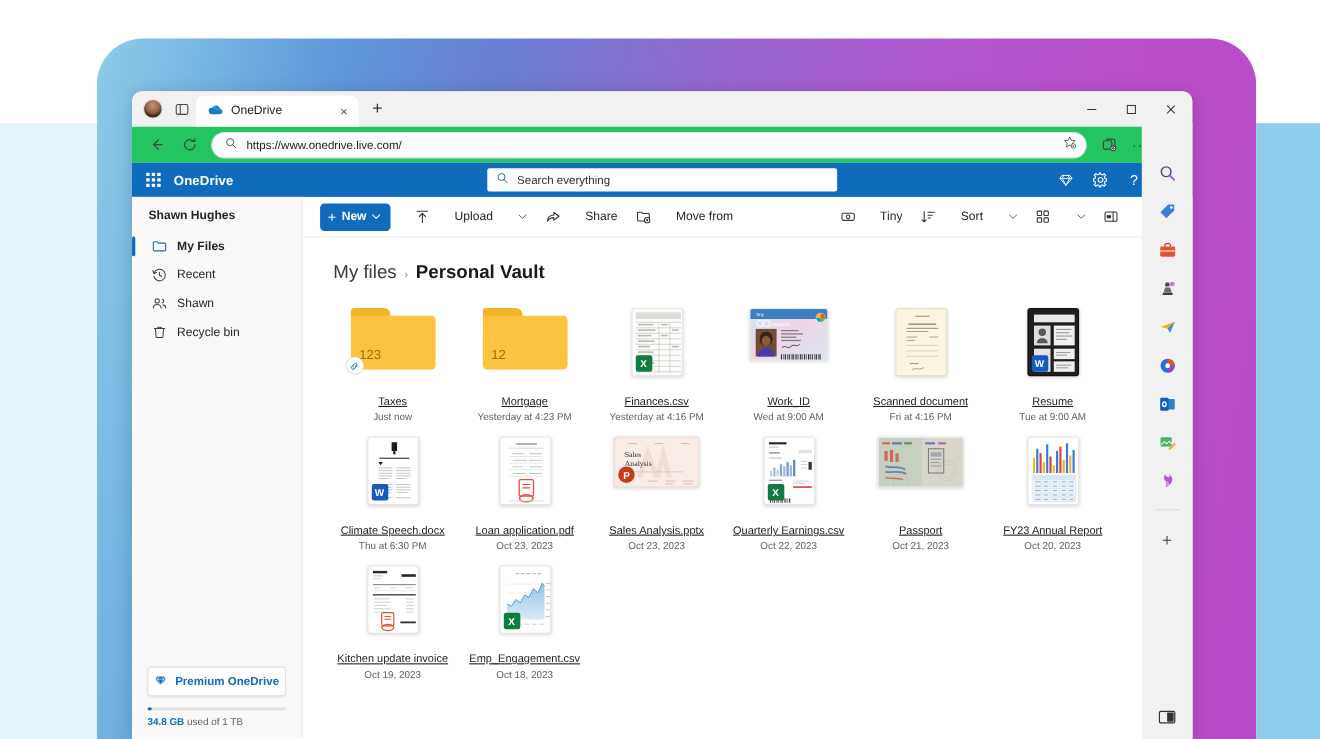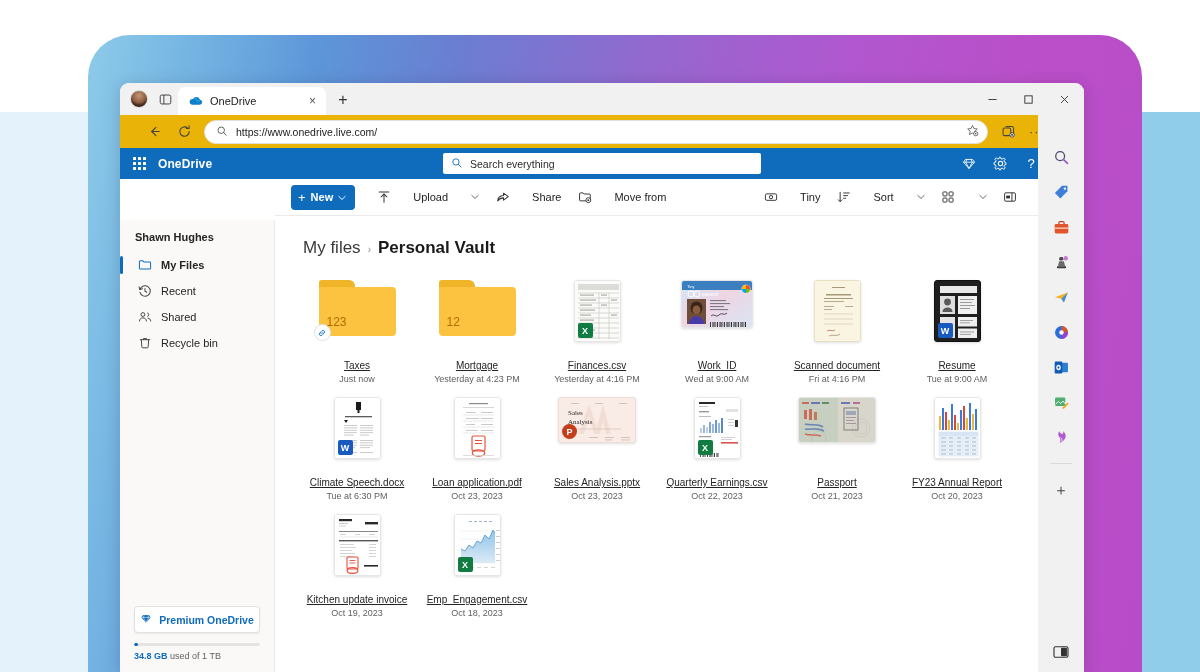--- a/index.html
+++ b/index.html
@@ -52,21 +52,21 @@
     background:#fff; border-radius:7px 7px 0 0; margin-bottom:0;
     font-size:11px; color:#1b1b1b;
   }
   .tab .tab-label { flex:1; white-space:nowrap; overflow:hidden; }
   .tab-close { width:15px; height:15px; display:flex; align-items:center; justify-content:center; color:#555; font-size:12px; line-height:1; }
   .newtab { width:24px; height:24px; display:flex; align-items:center;justify-content:center; margin:0 0 3px 5px; color:#333; font-size:16px; font-weight:300; }
   .wincontrols { position:absolute; right:2px; top:0; display:flex; height:32px; align-items:center; }
   .wc { width:36px; height:30px; display:flex; align-items:center; justify-content:center; color:#333; }
 
   
-  .navbar { height:33px; display:flex; align-items:center; gap:2px; padding:0 6px 0 20px; background:#eab308; }
+  .navbar { height:33px; display:flex; align-items:center; gap:2px; padding:0 6px 0 8px; background:#22c55e; }
   .navbtn { width:28px; height:26px; display:flex; align-items:center; justify-content:center; color:#444; flex:none;}
   .omnibox {
     flex:1; height:24px; background:#fff; border-radius:13px;
     display:flex; align-items:center; gap:8px; padding:0 8px 0 11px;
     margin:0 4px; border:1px solid #e0e0e0;
   }
   .omnibox .url { font-size:10.5px; color:#1b1b1b; flex:1; white-space:nowrap; overflow:hidden;}
   .navbar-right { display:flex; align-items:center; gap:1px; }
   .bing-btn {
     width:21px; height:21px; border-radius:50%;
@@ -98,21 +98,21 @@
     background:radial-gradient(circle at 52% 34%, #e3b49a 0%, #b07a57 38%, #5a3522 62%, #3a2315 100%);
     border:1.5px solid #fff; flex:none;
   }
 
   
   .od-body { display:flex; height:calc(589px - 32px - 33px - 31px); background:#fff; }
 
   
   .od-nav {
     width:155px; flex:none; background:#faf9f8; border-right:1px solid #eceae8;
-    display:flex; flex-direction:column; padding-top:11px; position:relative;margin-top:41px;
+    display:flex; flex-direction:column; padding-top:11px; position:relative;
   }
   .nav-user { font-size:11px; font-weight:700; color:#242424; padding:0 0 9px 15px; }
   .nav-item {
     display:flex; align-items:center; gap:9px; height:26px; padding-left:17px;
     font-size:11px; color:#242424; position:relative;
   }
   .nav-item.active { font-weight:700; }
   .nav-item.active::before {
     content:""; position:absolute; left:0; top:4px; bottom:4px; width:2.5px;
     background:#0f6cbd; border-radius:2px;
@@ -375,21 +375,21 @@
 
 
       <div class="nav-item">
         <span class="nav-ico">
           <svg width="14" height="14" viewBox="0 0 16 16">
               <circle cx="5.6" cy="5.2" r="2.2" fill="none" stroke="#444" stroke-width="1.1"></circle>
               <path d="M1.6 12.6c0-2.2 1.8-3.6 4-3.6s4 1.4 4 3.6" fill="none" stroke="#444" stroke-width="1.1" stroke-linecap="round"></path>
               <path d="M11 3.4a2 2 0 0 1 0 3.8M11.6 9.3c1.7.2 2.9 1.5 2.9 3.3" fill="none" stroke="#444" stroke-width="1.1" stroke-linecap="round"></path>
             </svg>
         </span>
-        <span>Shared</span>
+        <span>Shawn</span>
       </div>
 
       <div class="nav-item">
         <span class="nav-ico">
           <svg width="14" height="14" viewBox="0 0 16 16">
               <path d="M2.6 4.2h10.8M6.2 4.2V2.9h3.6v1.3M3.8 4.2l.6 8.4a1 1 0 0 0 1 .9h5.2a1 1 0 0 0 1-.9l.6-8.4" fill="none" stroke="#444" stroke-width="1.1" stroke-linecap="round" stroke-linejoin="round"></path>
             </svg>
         </span>
         <span>Recycle bin</span>
       </div>
@@ -761,21 +761,21 @@
                     <rect x="25" y="46.8" width="13" height=".9"></rect>
                     <rect x="25" y="49.2" width="10" height=".9"></rect>
                   <rect x="9" y="54" width="13" height=".9"></rect>
                     <rect x="25" y="54" width="13" height=".9"></rect>
                 </g>
               </svg>
               <div class="appbadge badge-word">W</div>
             </div>
           </div>
           <div class="tile-name">Climate Speech.docx</div>
-          <div class="tile-date">Tue at 6:30 PM</div>
+          <div class="tile-date">Thu at 6:30 PM</div>
         </div>
 
         <div class="tile">
           <div class="thumb-wrap">
             <div class="doc">
               <svg width="47" height="62" viewBox="0 0 47 62">
                 <rect width="47" height="62" fill="#fff"></rect>
                 <rect x="14" y="5" width="19" height="1.2" fill="#8a8a8a"></rect>
                 <rect x="8" y="9" width="31" height=".8" fill="#d0d0d0"></rect>
                 <g fill="#c4c4c4">

